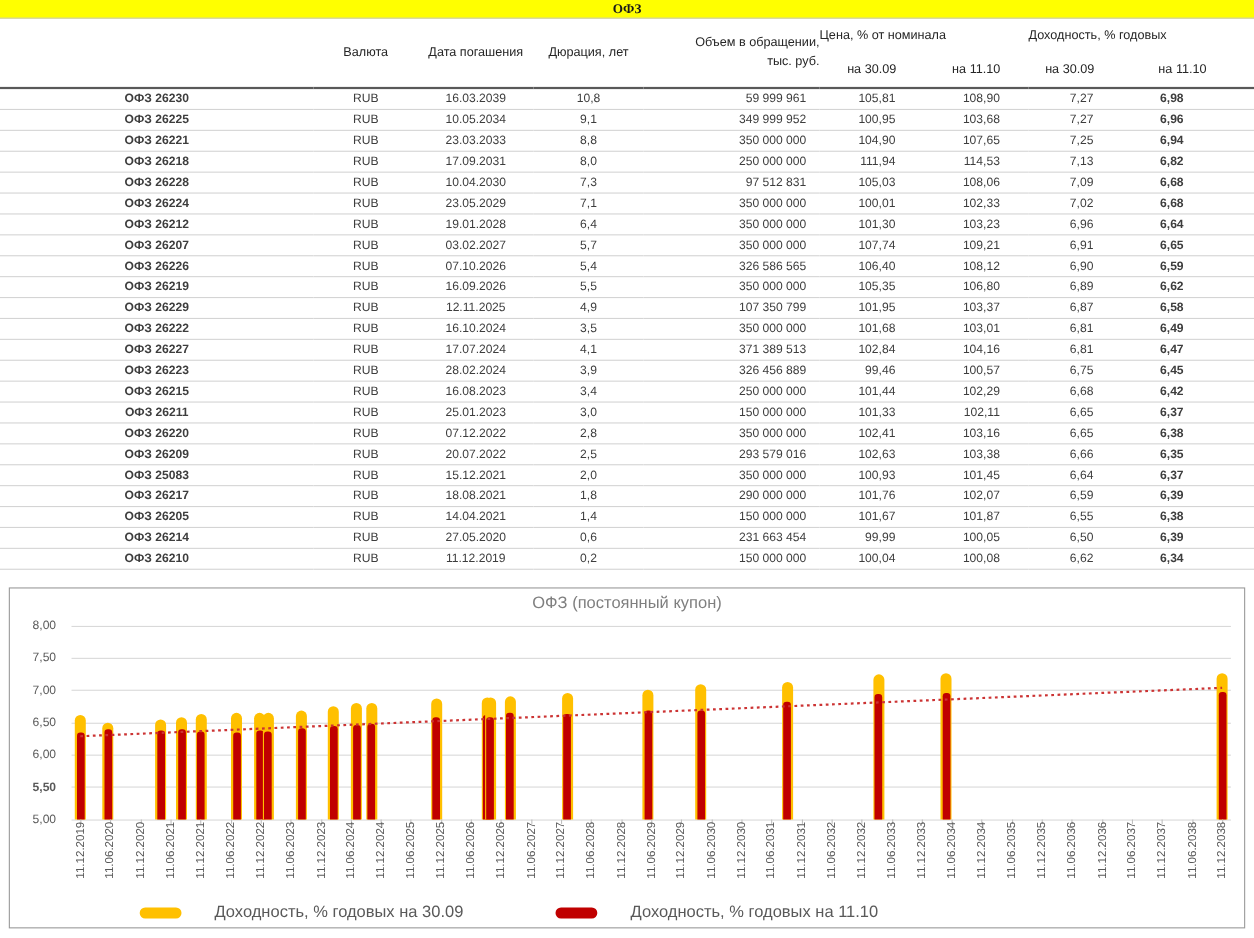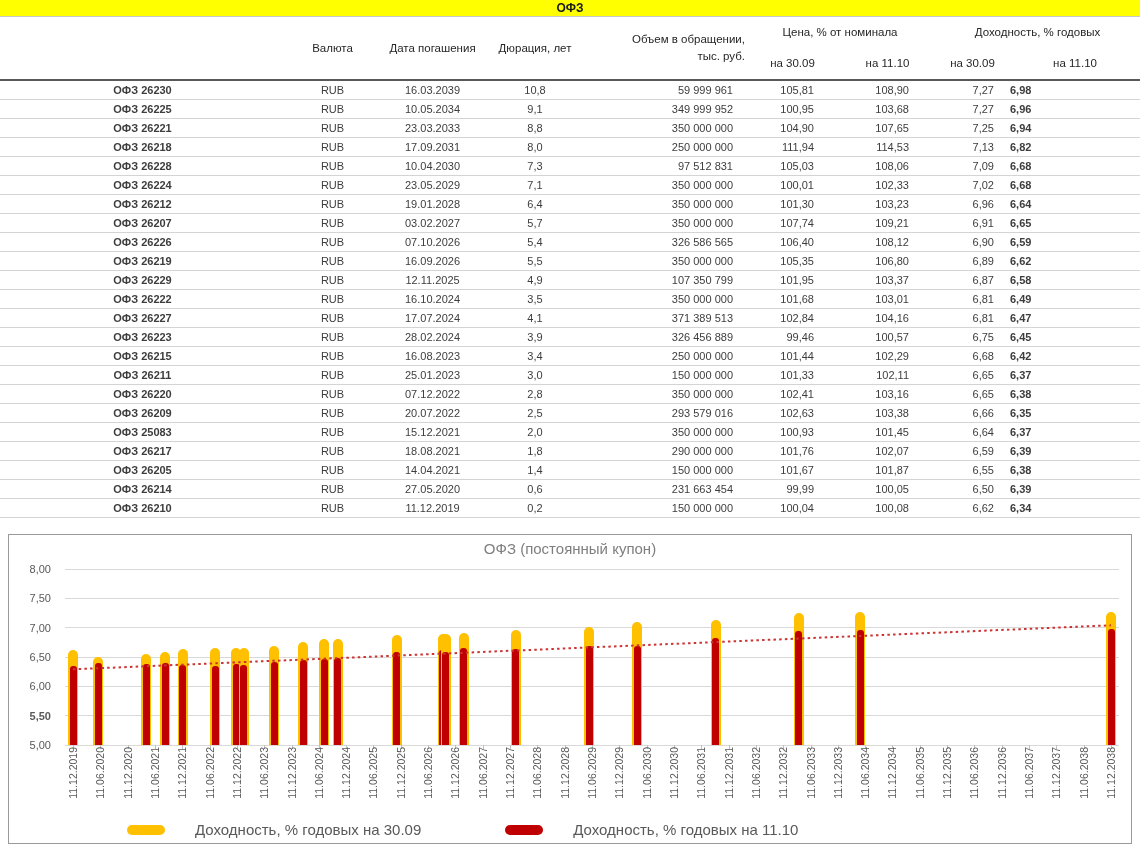--- a/index.html
+++ b/index.html
@@ -2,46 +2,46 @@
 <html><head>
 <meta charset="utf-8">
 <style>
   * { box-sizing: border-box; margin: 0; padding: 0; }
   html, body { background: #fff; width: 1140px; }
   body { font-family: "Liberation Sans", "DejaVu Sans", sans-serif; color: #333; }
   .page { width: 1140px; height: 853px; position: relative; background: #fff; overflow: hidden; }
 
   
   .banner { height: 17px; background: #FFFF00; border-bottom: 1px solid #c9c9c9;
-            text-align: center; line-height: 17px; font-size: 12px; font-weight: bold; color: #1a1a1a; }
+            text-align: center; line-height: 17px; font-size: 12px; font-weight: bold; color: #1a1a1a; font-family: Liberation Serif, serif; }
 
   
   table.bonds { width: 1140px; border-collapse: collapse; table-layout: fixed; }
   table.bonds th { font-weight: normal; font-size: 11.5px; color: #262626; vertical-align: middle; }
   .hrow1 th { height: 30px; }
   .hrow2 th { height: 33px; }
-  th.group { border-bottom: 1px solid #a6a6a6; text-align: center; }
+  th.group { border-bottom: 1px solid #a6a6a6; text-align: left; }
   .hrow2 th, .hrow1 th { border-bottom-width: 0; }
   thead tr.hrow2 th, thead th[rowspan] { border-bottom: 2px solid #595959; }
   th.bold { font-weight: bold; color: #111; }
   th.c-volume { white-space: pre-line; text-align: right; line-height: 1.45; }
   th.c-currency, th.c-maturity, th.c-duration, th.sub { text-align: center; }
 
   col.w-name { width: 285px; } col.w-cur { width: 95px; } col.w-mat { width: 105px; }
   col.w-dur { width: 100px; } col.w-vol { width: 160px; } col.w-p1 { width: 95px; }
   col.w-p2 { width: 95px; } col.w-y1 { width: 75px; } col.w-y2 { width: 130px; }
 
   table.bonds td { height: 19px; font-size: 11px; line-height: 18px; color: #3d3d3d;
                    border-bottom: 1px solid #d4d4d4; white-space: nowrap; }
   td.c-name { font-weight: bold; color: #1a1a1a; text-align: center; }
   td.c-currency, td.c-maturity, td.c-duration { text-align: center; }
   td.c-volume { text-align: right; padding-right: 12px; }
   td.c-price-3009, td.c-price-1110 { text-align: right; padding-right: 26px; }
   td.c-yield-3009 { text-align: right; padding-right: 16px; }
-  td.c-yield-1110 { padding-right: 32px; font-weight: bold; color: #21A05F;
+  td.c-yield-1110 { text-align: right; padding-right: 64px; font-weight: bold; color: #21A05F;
                     border-bottom: none; }
 
   
   .chart { position: relative; width: 1124px; height: 310px; margin: 16px auto 0 8px;
            border: 1px solid #9a9a9a; background: #fff; }
   .chart-title { position: absolute; top: 5px; left: 0; width: 100%; text-align: center;
                  font-size: 15px; color: #7f7f7f; }
   .ylabels { position: absolute; left: 0; top: 34px; width: 48px; height: 176px; }
   .ylab { position: absolute; right: 6px; font-size: 11px; color: #595959; line-height: 14px; }
   .plot { position: absolute; left: 56px; top: 34px; width: 1054px; height: 176px; }

